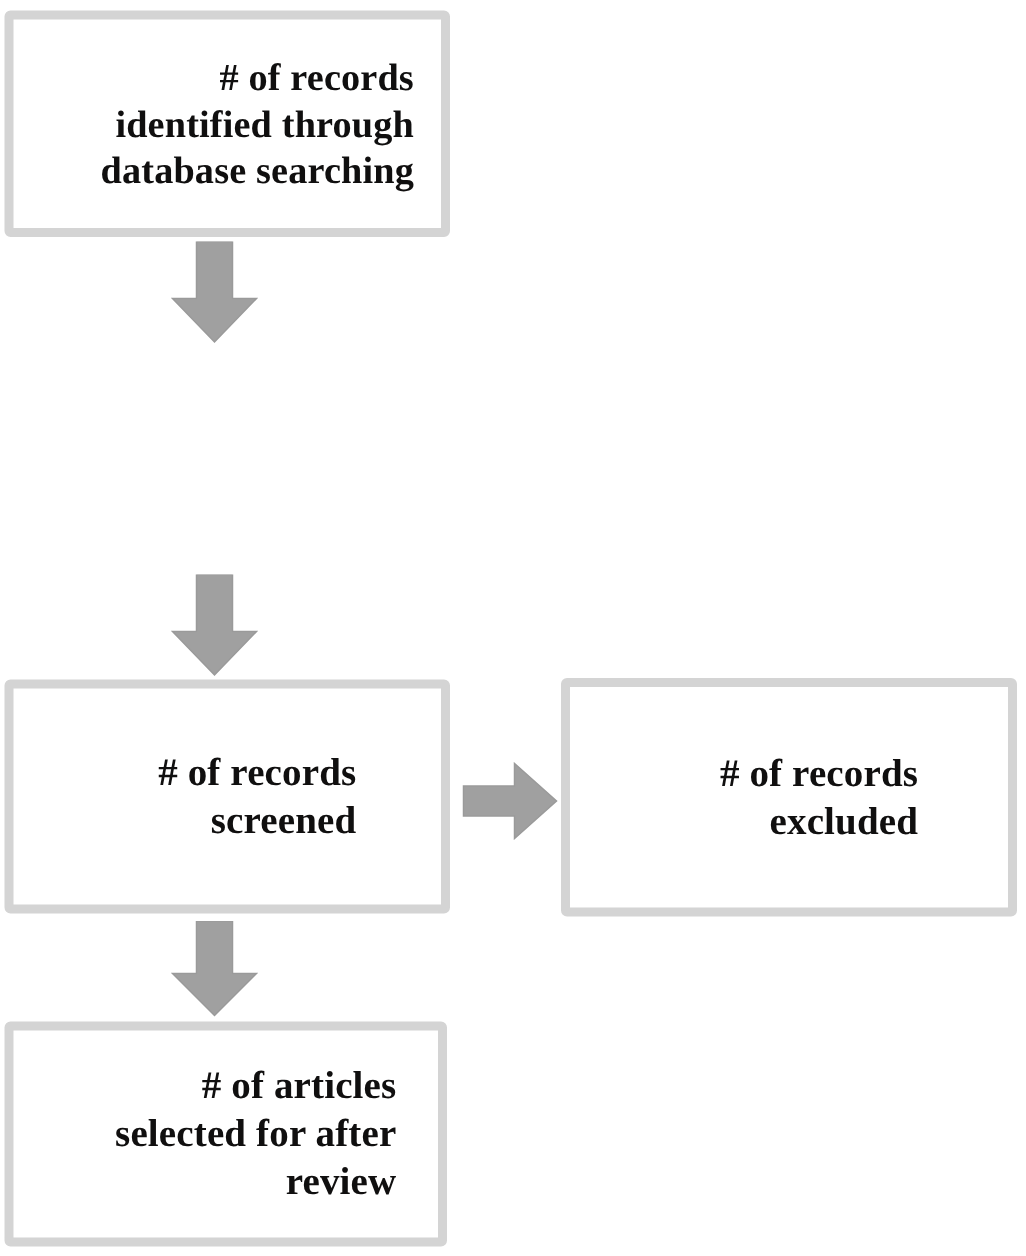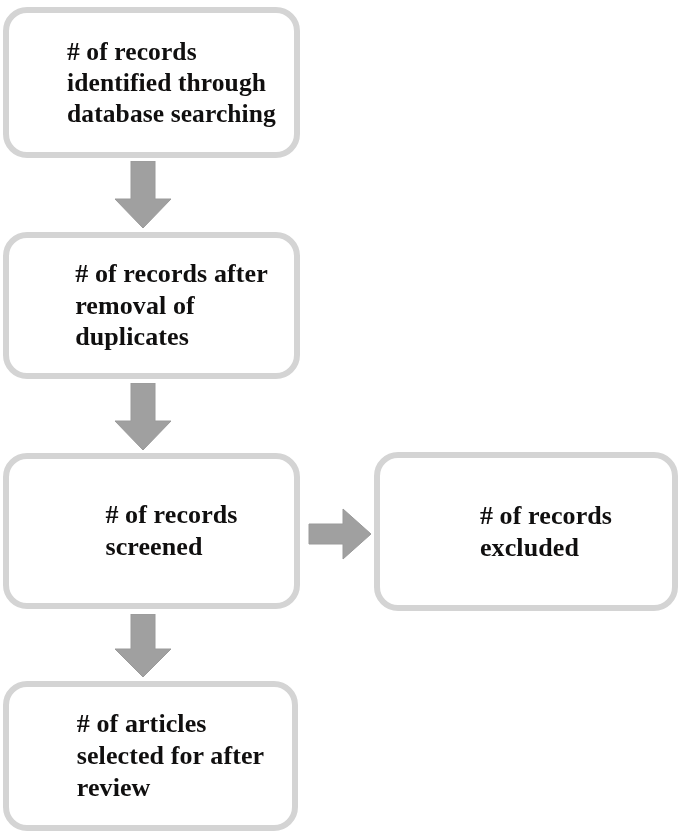--- a/index.html
+++ b/index.html
@@ -15,25 +15,25 @@
     width: 684px;
     height: 837px;
     background: #ffffff;
     overflow: hidden;
   }
   .node {
     position: absolute;
     box-sizing: border-box;
     background: #ffffff;
     border: 6px solid #d4d4d4;
-    border-radius: 24px;
+    border-radius: 4px;
     display: flex;
     align-items: center;
     justify-content: center;
-    text-align: left;
+    text-align: right;
     padding-left: 40px;
   }
   .node-label {
     display: block;
     font-weight: bold;
     font-size: 26px;
     line-height: 1.22;
     color: #100f0f;
     letter-spacing: 0.1px;
     padding: 0 10px;
@@ -73,25 +73,20 @@
 identified through
 database searching</span>
   </div>
 
   <span class="arrow" id="arrow-down-1">
     <svg viewBox="0 0 58 68" width="58" height="68" aria-hidden="true">
       <polygon points="17,0 41,0 41,38 57,38 29,67 1,38 17,38" fill="#a0a0a0" stroke="#9a9a9a" stroke-width="1"></polygon>
     </svg>
   </span>
 
-  <div class="node" id="node-duplicates">
-    <span class="node-label"># of records after
-removal of
-duplicates</span>
-  </div>
 
   <span class="arrow" id="arrow-down-2">
     <svg viewBox="0 0 58 68" width="58" height="68" aria-hidden="true">
       <polygon points="17,0 41,0 41,38 57,38 29,67 1,38 17,38" fill="#a0a0a0" stroke="#9a9a9a" stroke-width="1"></polygon>
     </svg>
   </span>
 
   <div class="node" id="node-screened">
     <span class="node-label"># of records
 screened</span>

